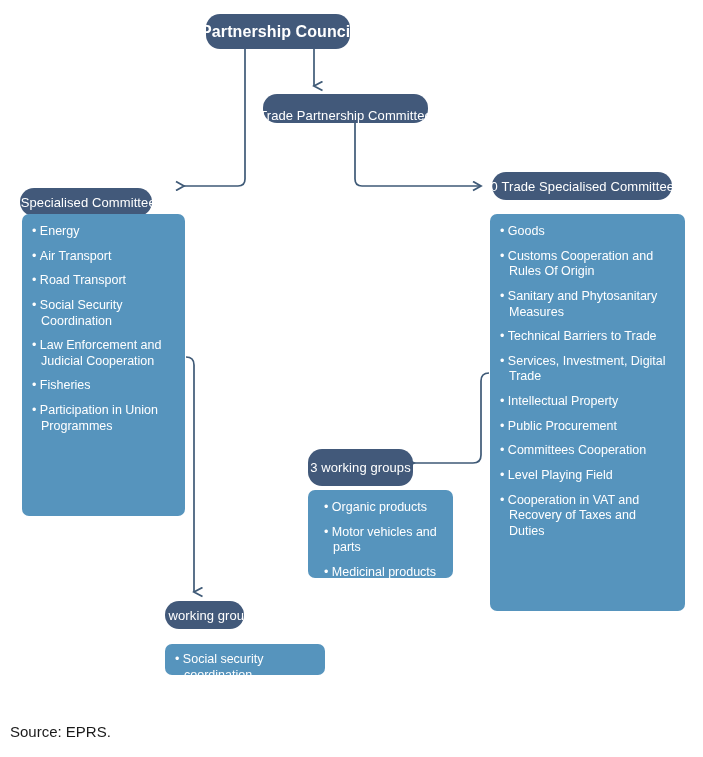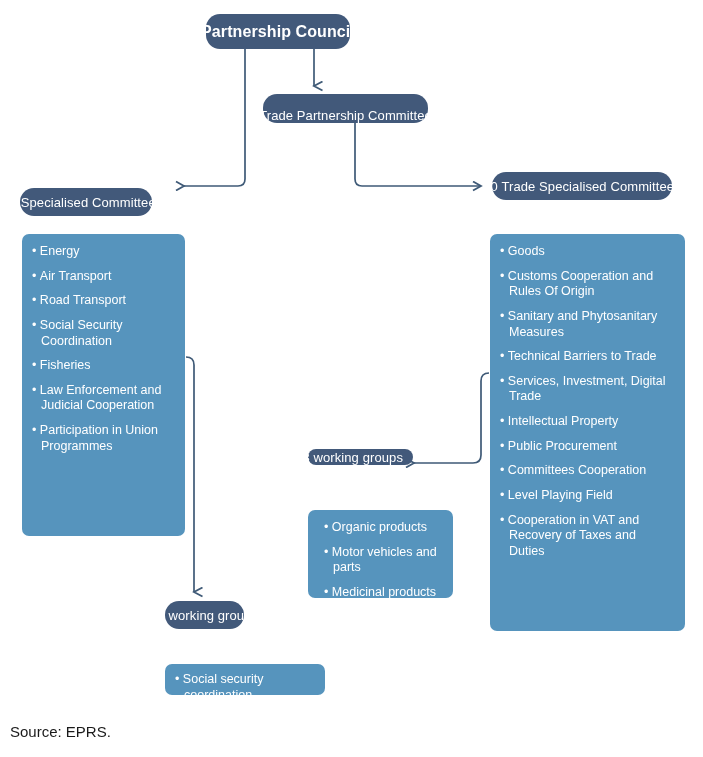--- a/index.html
+++ b/index.html
@@ -16,21 +16,21 @@
   .hdr{
     background:#42597a;color:#ffffff;border-radius:14px;
     display:flex;align-items:center;justify-content:center;
     font-size:13px;letter-spacing:.1px;padding:0 10px;
     white-space:nowrap;
   }
   .hdr.big{font-size:16px;font-weight:bold;}
 
   .listbox{
     background:#5694bd;color:#ffffff;border-radius:7px;
-    padding:10px 12px 10px 10px;box-sizing:border-box;margin-top:20px;
+    padding:10px 12px 10px 10px;box-sizing:border-box;
   }
   .listbox ul{list-style:none;margin:0;padding:0;}
   .listbox li{
     font-size:12.5px;line-height:1.25;
     margin:0 0 9px 0;padding-left:9px;text-indent:-9px;
   }
   .listbox li:last-child{margin-bottom:0;}
   .listbox li::before{content:"\2022\00a0";}
 
   .source{
@@ -81,22 +81,22 @@
   <div class="node hdr" style="left:20px;top:188px;width:132px;height:28px;">
     <span>8 Specialised Committees</span>
   </div>
 
   <div class="node listbox" style="left:22px;top:214px;width:163px;height:302px;">
     <ul>
       <li>Energy</li>
       <li>Air Transport</li>
       <li>Road Transport</li>
       <li>Social Security Coordination</li>
+      <li>Law Enforcement and Judicial Cooperation</li>
       <li>Fisheries</li>
-      <li>Law Enforcement and Judicial Cooperation</li>
       <li>Participation in Union Programmes</li>
     </ul>
   </div>
 
   <div class="node hdr" style="left:492px;top:172px;width:180px;height:28px;">
     <span>10 Trade Specialised Committees</span>
   </div>
 
   <div class="node listbox" style="left:490px;top:214px;width:195px;height:397px;">
     <ul>
@@ -106,21 +106,21 @@
       <li>Technical Barriers to Trade</li>
       <li>Services, Investment, Digital Trade</li>
       <li>Intellectual Property</li>
       <li>Public Procurement</li>
       <li>Committees Cooperation</li>
       <li>Level Playing Field</li>
       <li>Cooperation in VAT and Recovery of Taxes and Duties</li>
     </ul>
   </div>
 
-  <div class="node hdr" style="left:308px;top:449px;width:105px;height:16px;justify-content:flex-end;">
+  <div class="node hdr" style="left:308px;top:449px;width:105px;height:37px;">
     <span>3 working groups</span>
   </div>
 
   <div class="node listbox" style="left:308px;top:490px;width:145px;height:88px;padding-left:16px;">
     <ul>
       <li>Organic products</li>
       <li>Motor vehicles and parts</li>
       <li>Medicinal products</li>
     </ul>
   </div>

